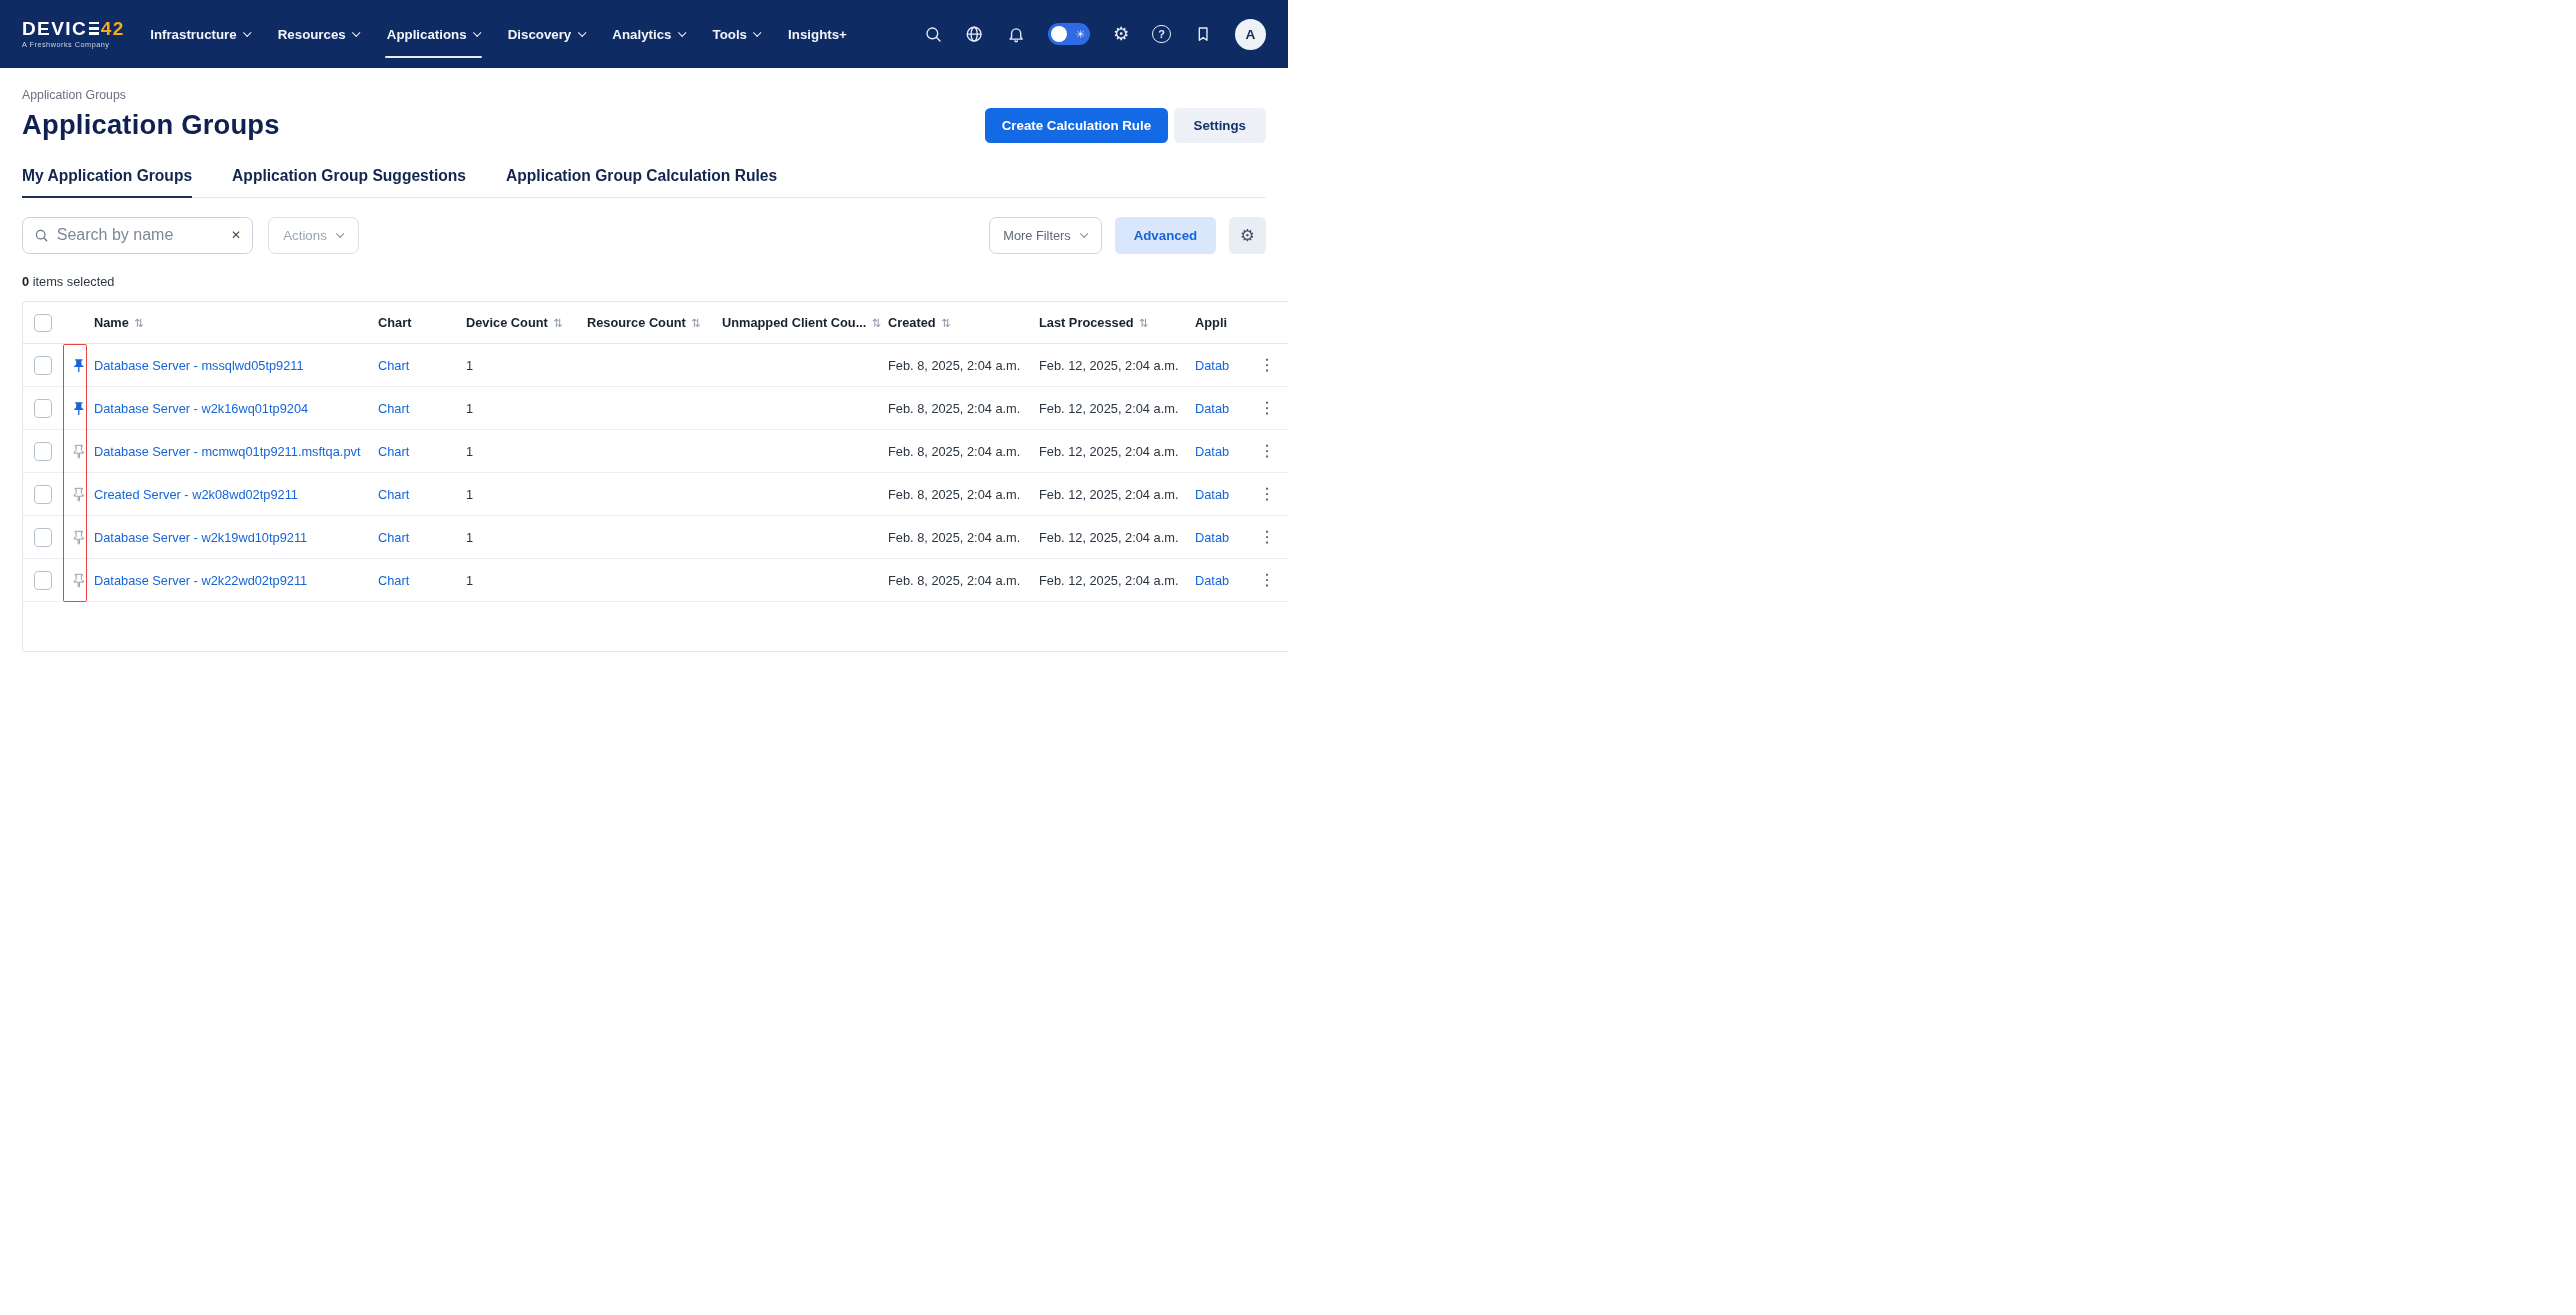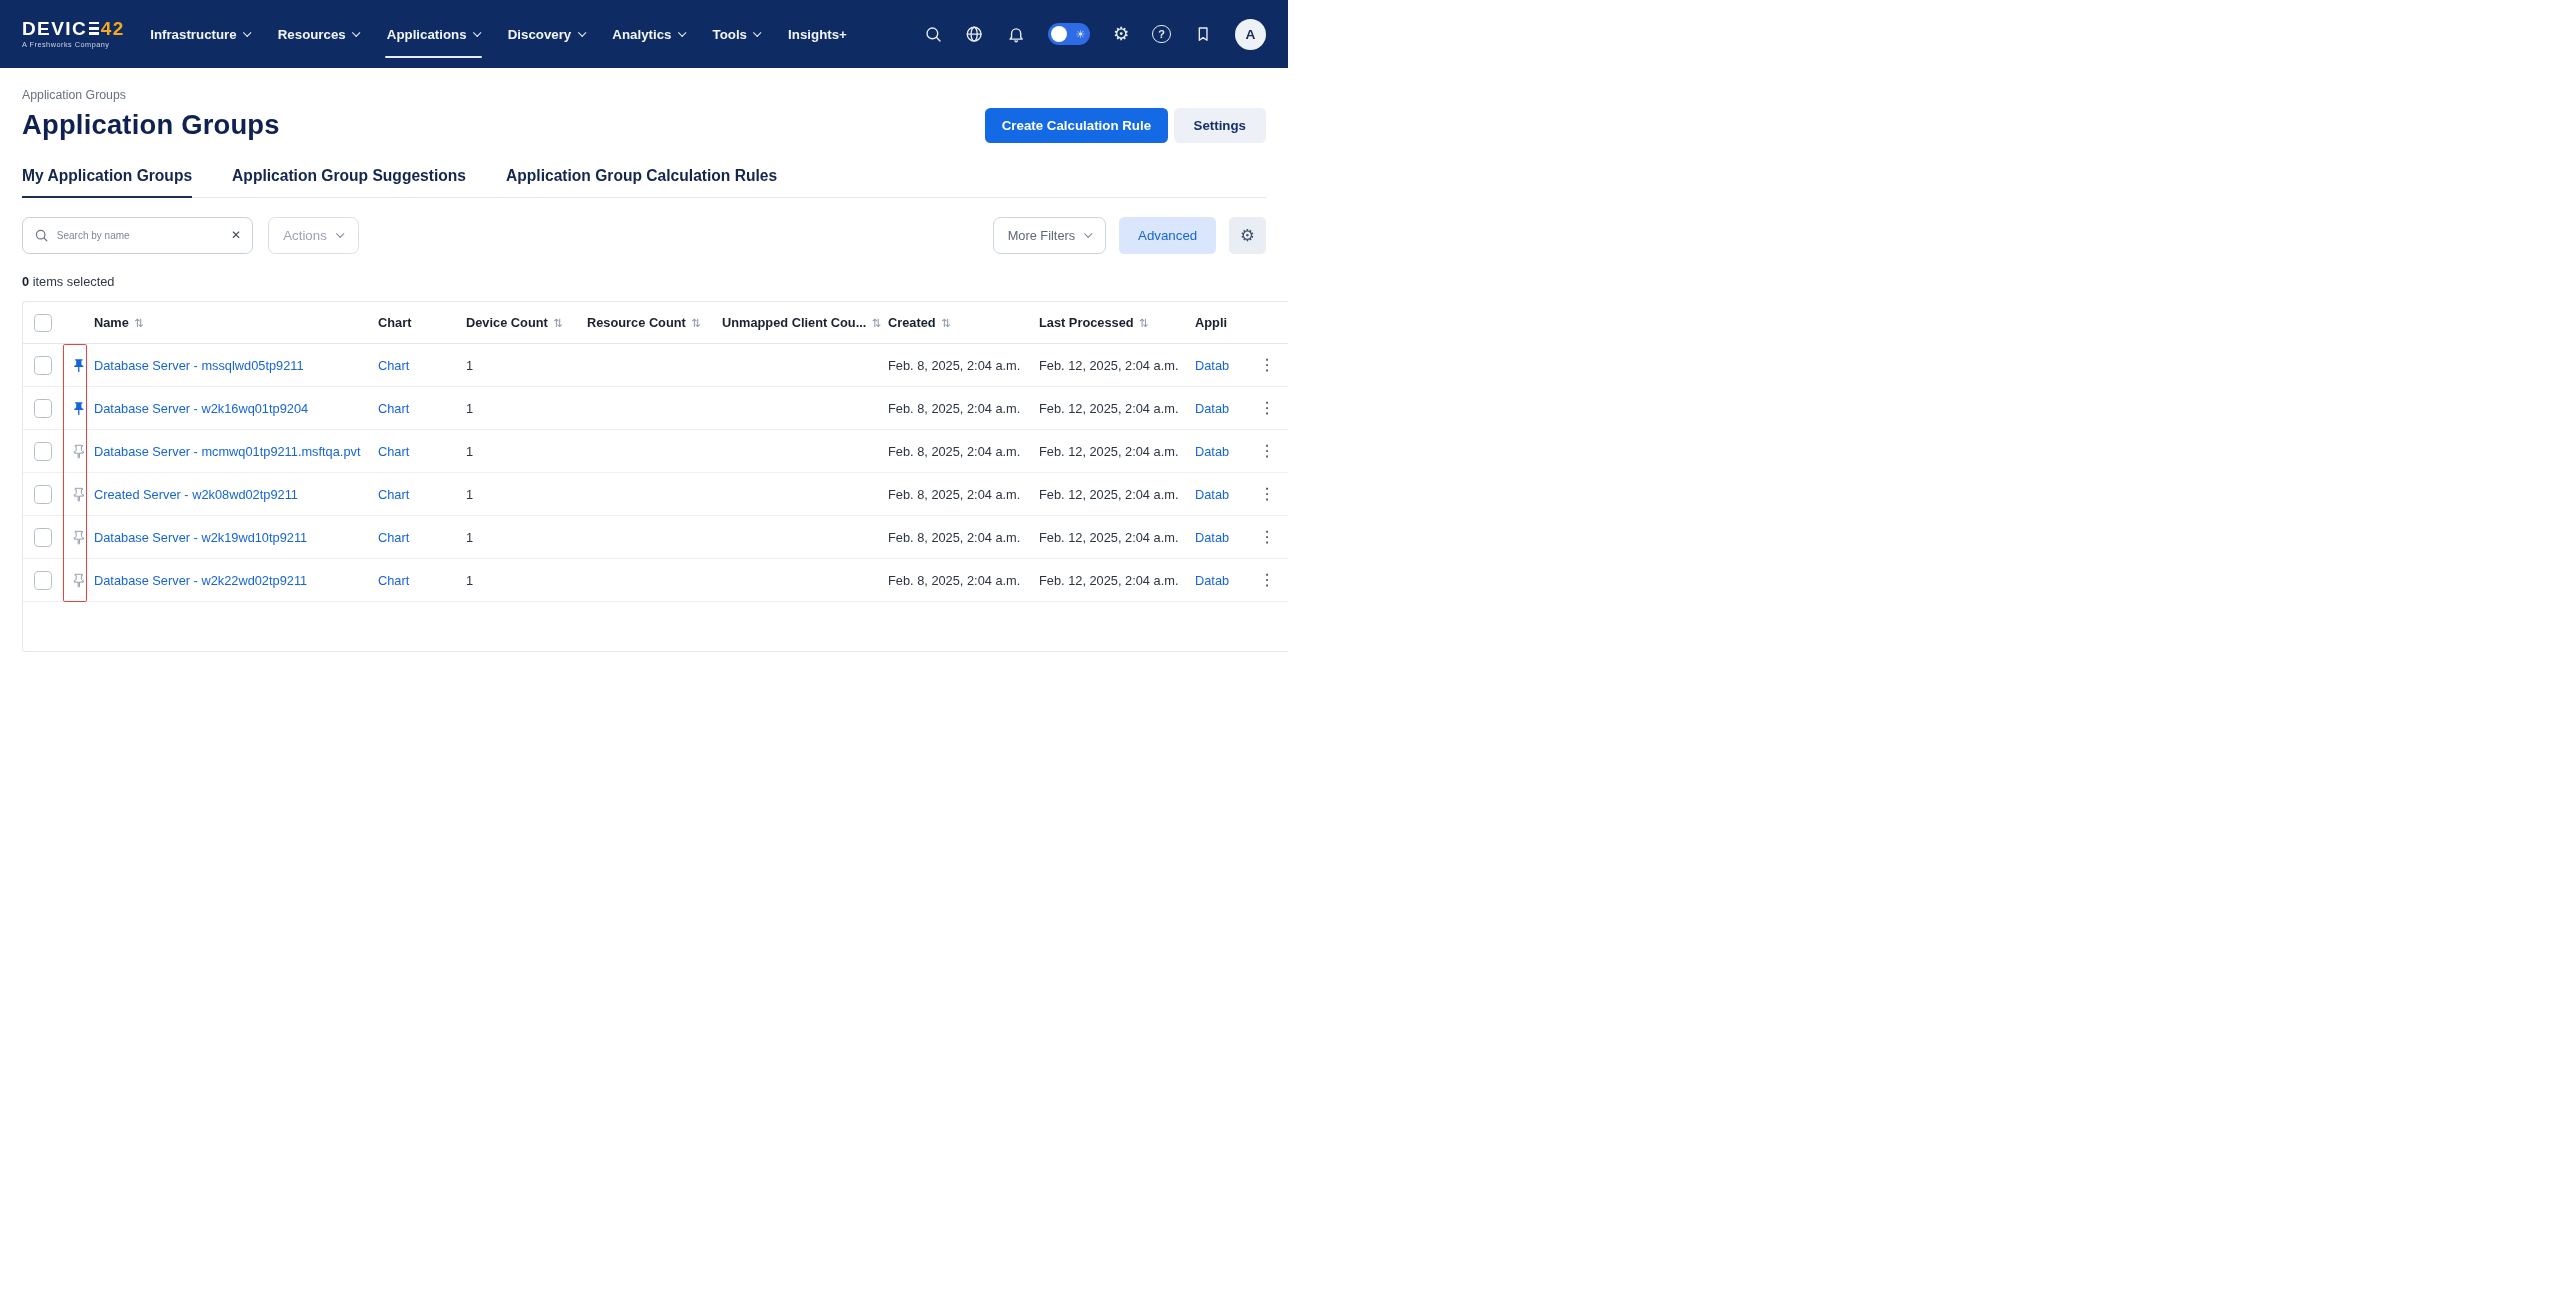--- a/index.html
+++ b/index.html
@@ -56,32 +56,32 @@
   .tab { font-size:15.6px; font-weight:700; color:#13264f; padding-bottom:12.8px;
     cursor:pointer; position:relative; white-space:nowrap; }
   .tab.active::after { content:""; position:absolute; left:0; right:0; bottom:-0.9px;
     height:2.7px; background:#1b2f55; }
 
   .toolbar { display:flex; align-items:center; gap:14.6px; margin-top:18.3px; }
   .search-box { display:flex; align-items:center; width:231px; height:37px;
     border:0.9px solid #c8d1db; border-radius:7.3px; padding:0 11px; gap:8.2px; background:#fff; }
   .search-box svg { width:14.6px; height:14.6px; stroke:#6a7584; fill:none; stroke-width:2;
     stroke-linecap:round; }
-  .search-box input { border:none; outline:none; flex:1; font-size:10px;
+  .search-box input { border:none; outline:none; flex:1; font-size:16px;
     font-family:"Liberation Sans", sans-serif; color:#2b3644; min-width:0; }
   .search-box input::placeholder { color:#7d8896; }
   .clear-x { color:#3f4a59; font-size:12px; cursor:pointer; }
   .actions-btn { display:flex; align-items:center; gap:10px; height:37px; padding:0 14.6px;
     border:0.9px solid #d9dfe7; background:#fff; border-radius:7.3px; font-size:13.3px;
     color:#9aa4b2; }
   .toolbar-right { margin-left:auto; display:flex; gap:12.8px; align-items:center; }
   .more-filters { display:flex; align-items:center; gap:10px; height:37px; padding:0 13.7px;
     border:0.9px solid #ccd4dd; background:#fff; border-radius:7.3px; font-size:12.8px; color:#5d6877; }
   .advanced-btn { height:37px; padding:0 19px; background:#d9e6fb; color:#1565d8;
-    font-weight:400; font-size:13.3px; border:none; border-radius:5.5px; }
+    font-weight:700; font-size:13.3px; border:none; border-radius:5.5px; }
   .gear-btn { width:37px; height:37px; border-radius:5.5px; border:none; background:#e9edf4;
     color:#43506a; font-size:16.5px; display:flex; align-items:center; justify-content:center; }
 
   .selection { margin-top:20px; font-size:12.8px; color:#2e3947; }
   .selection b { color:#18202c; }
 
   
   .table-card { position:relative; margin-top:12.8px; margin-right:-22px; height:351px;
     border:0.9px solid #e2e7ed; border-right:none; border-radius:3.7px 0 0 3.7px; overflow:hidden;
     background:#fff; }

